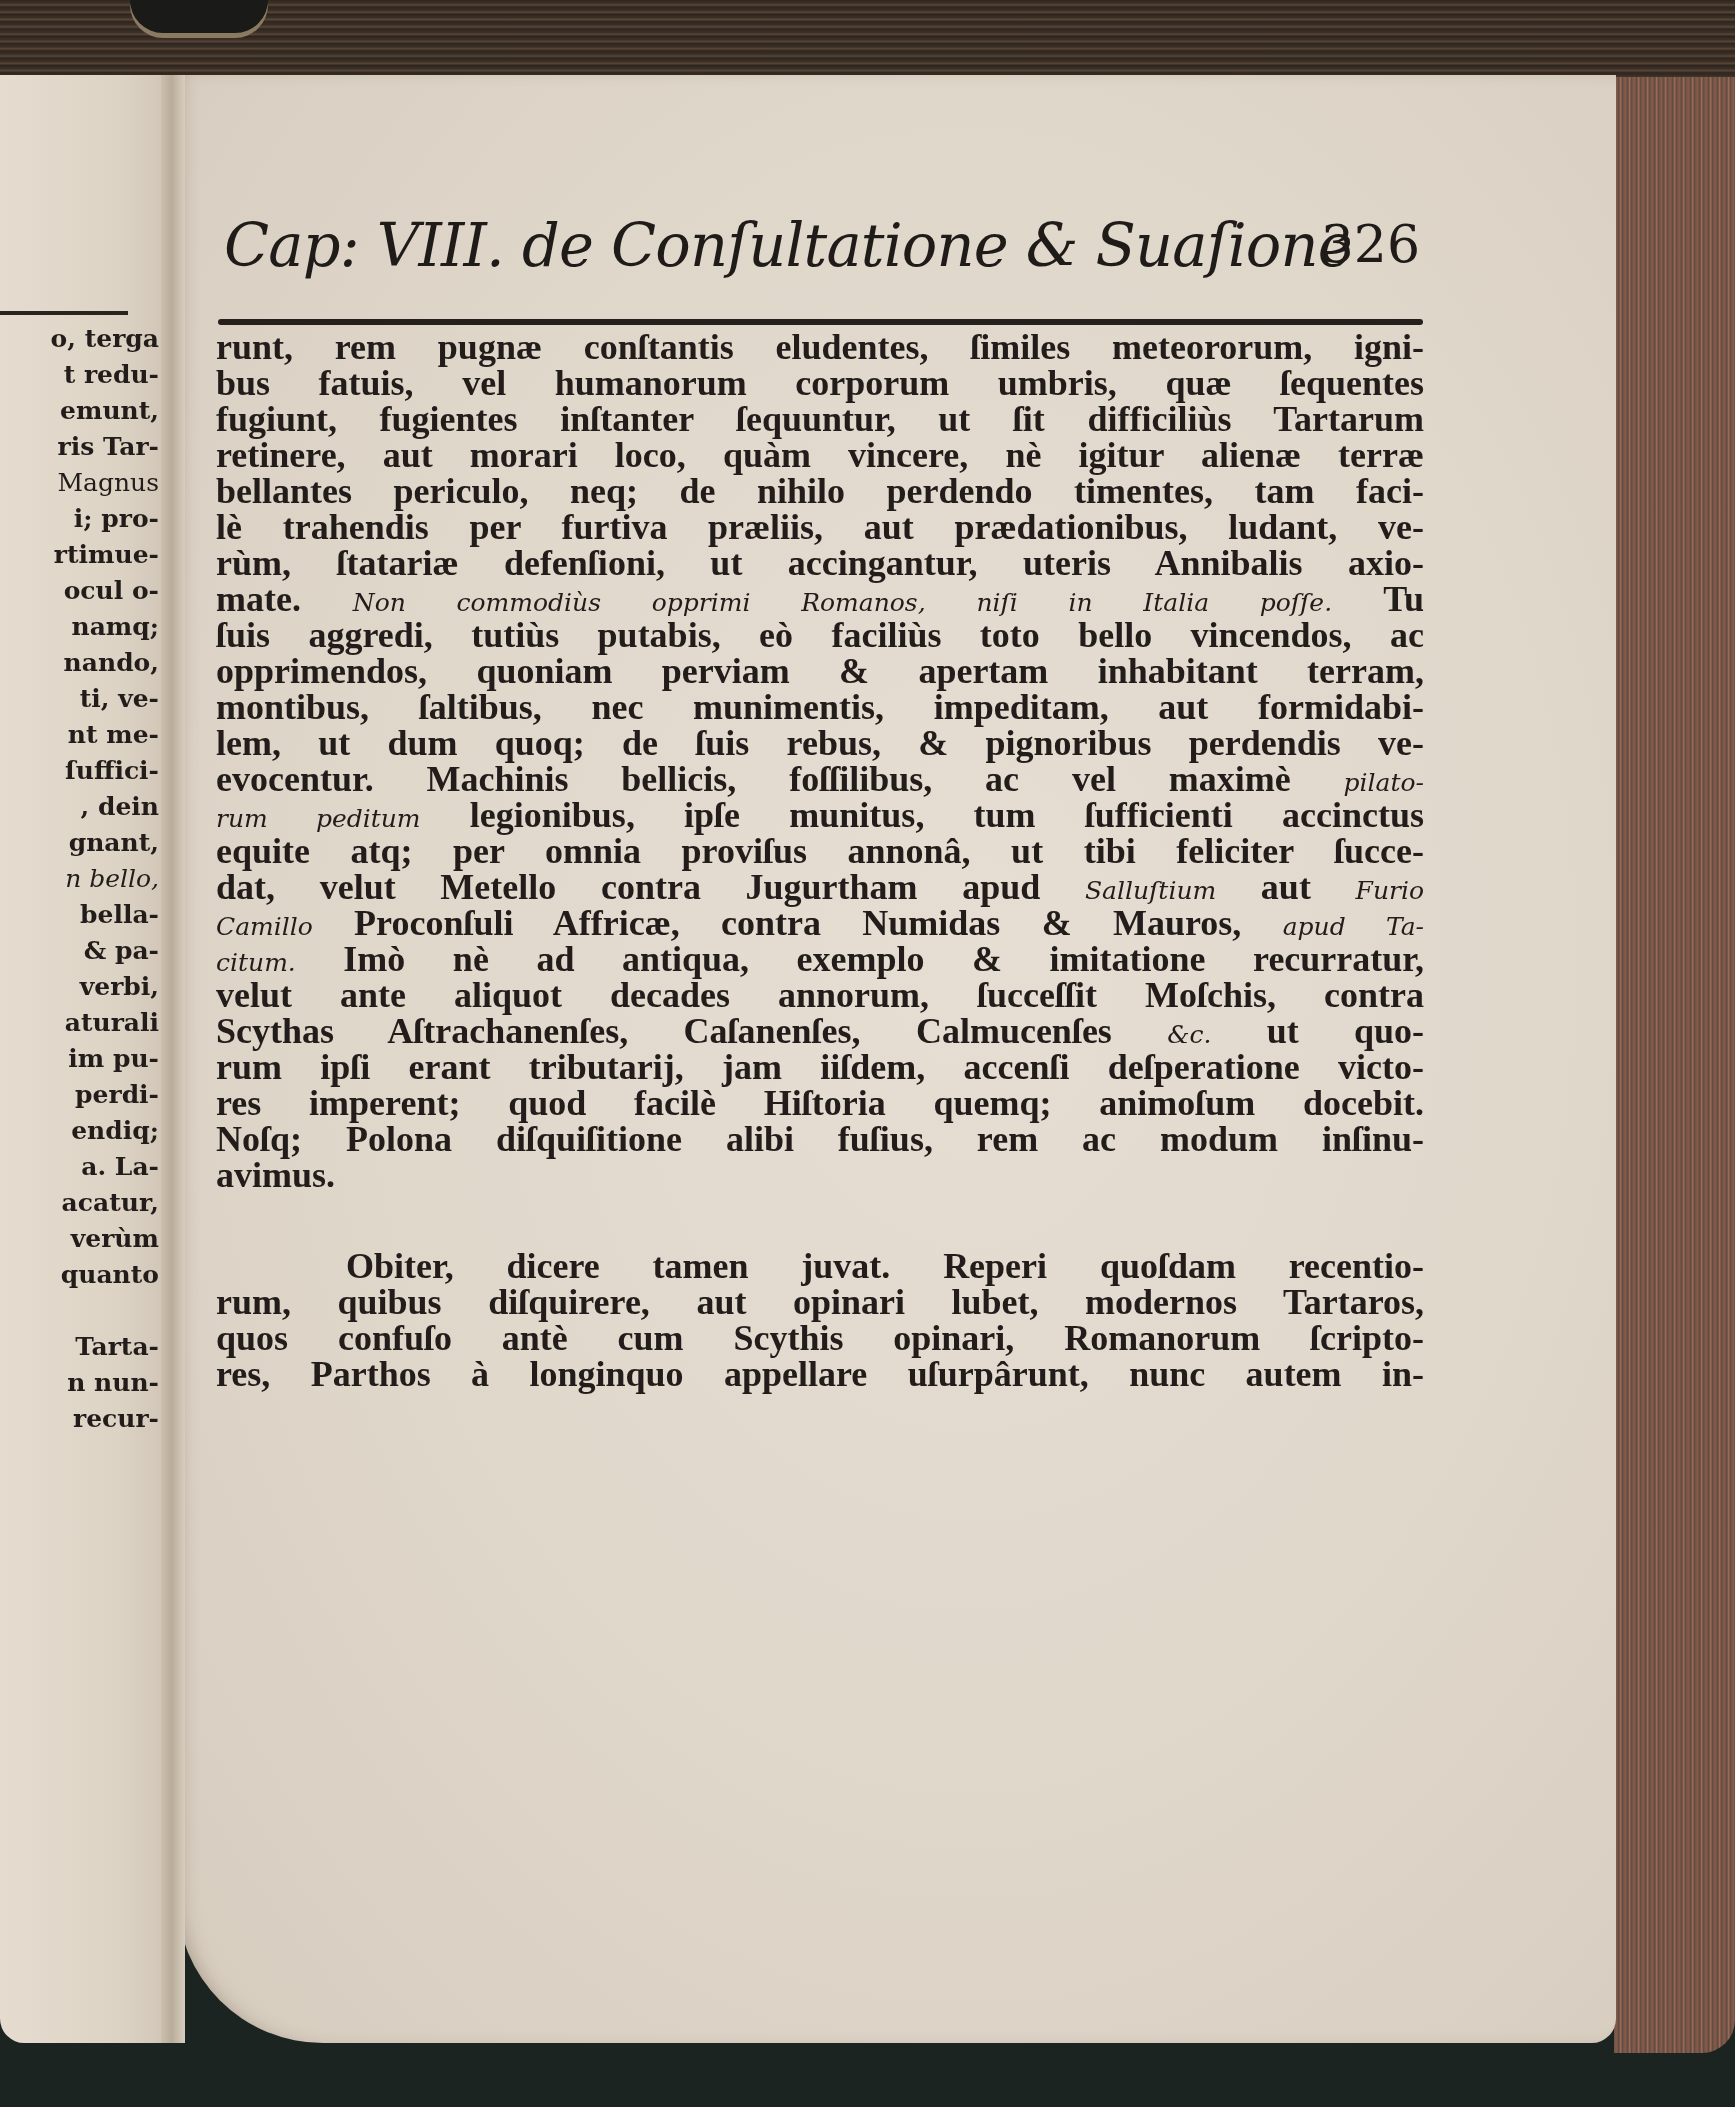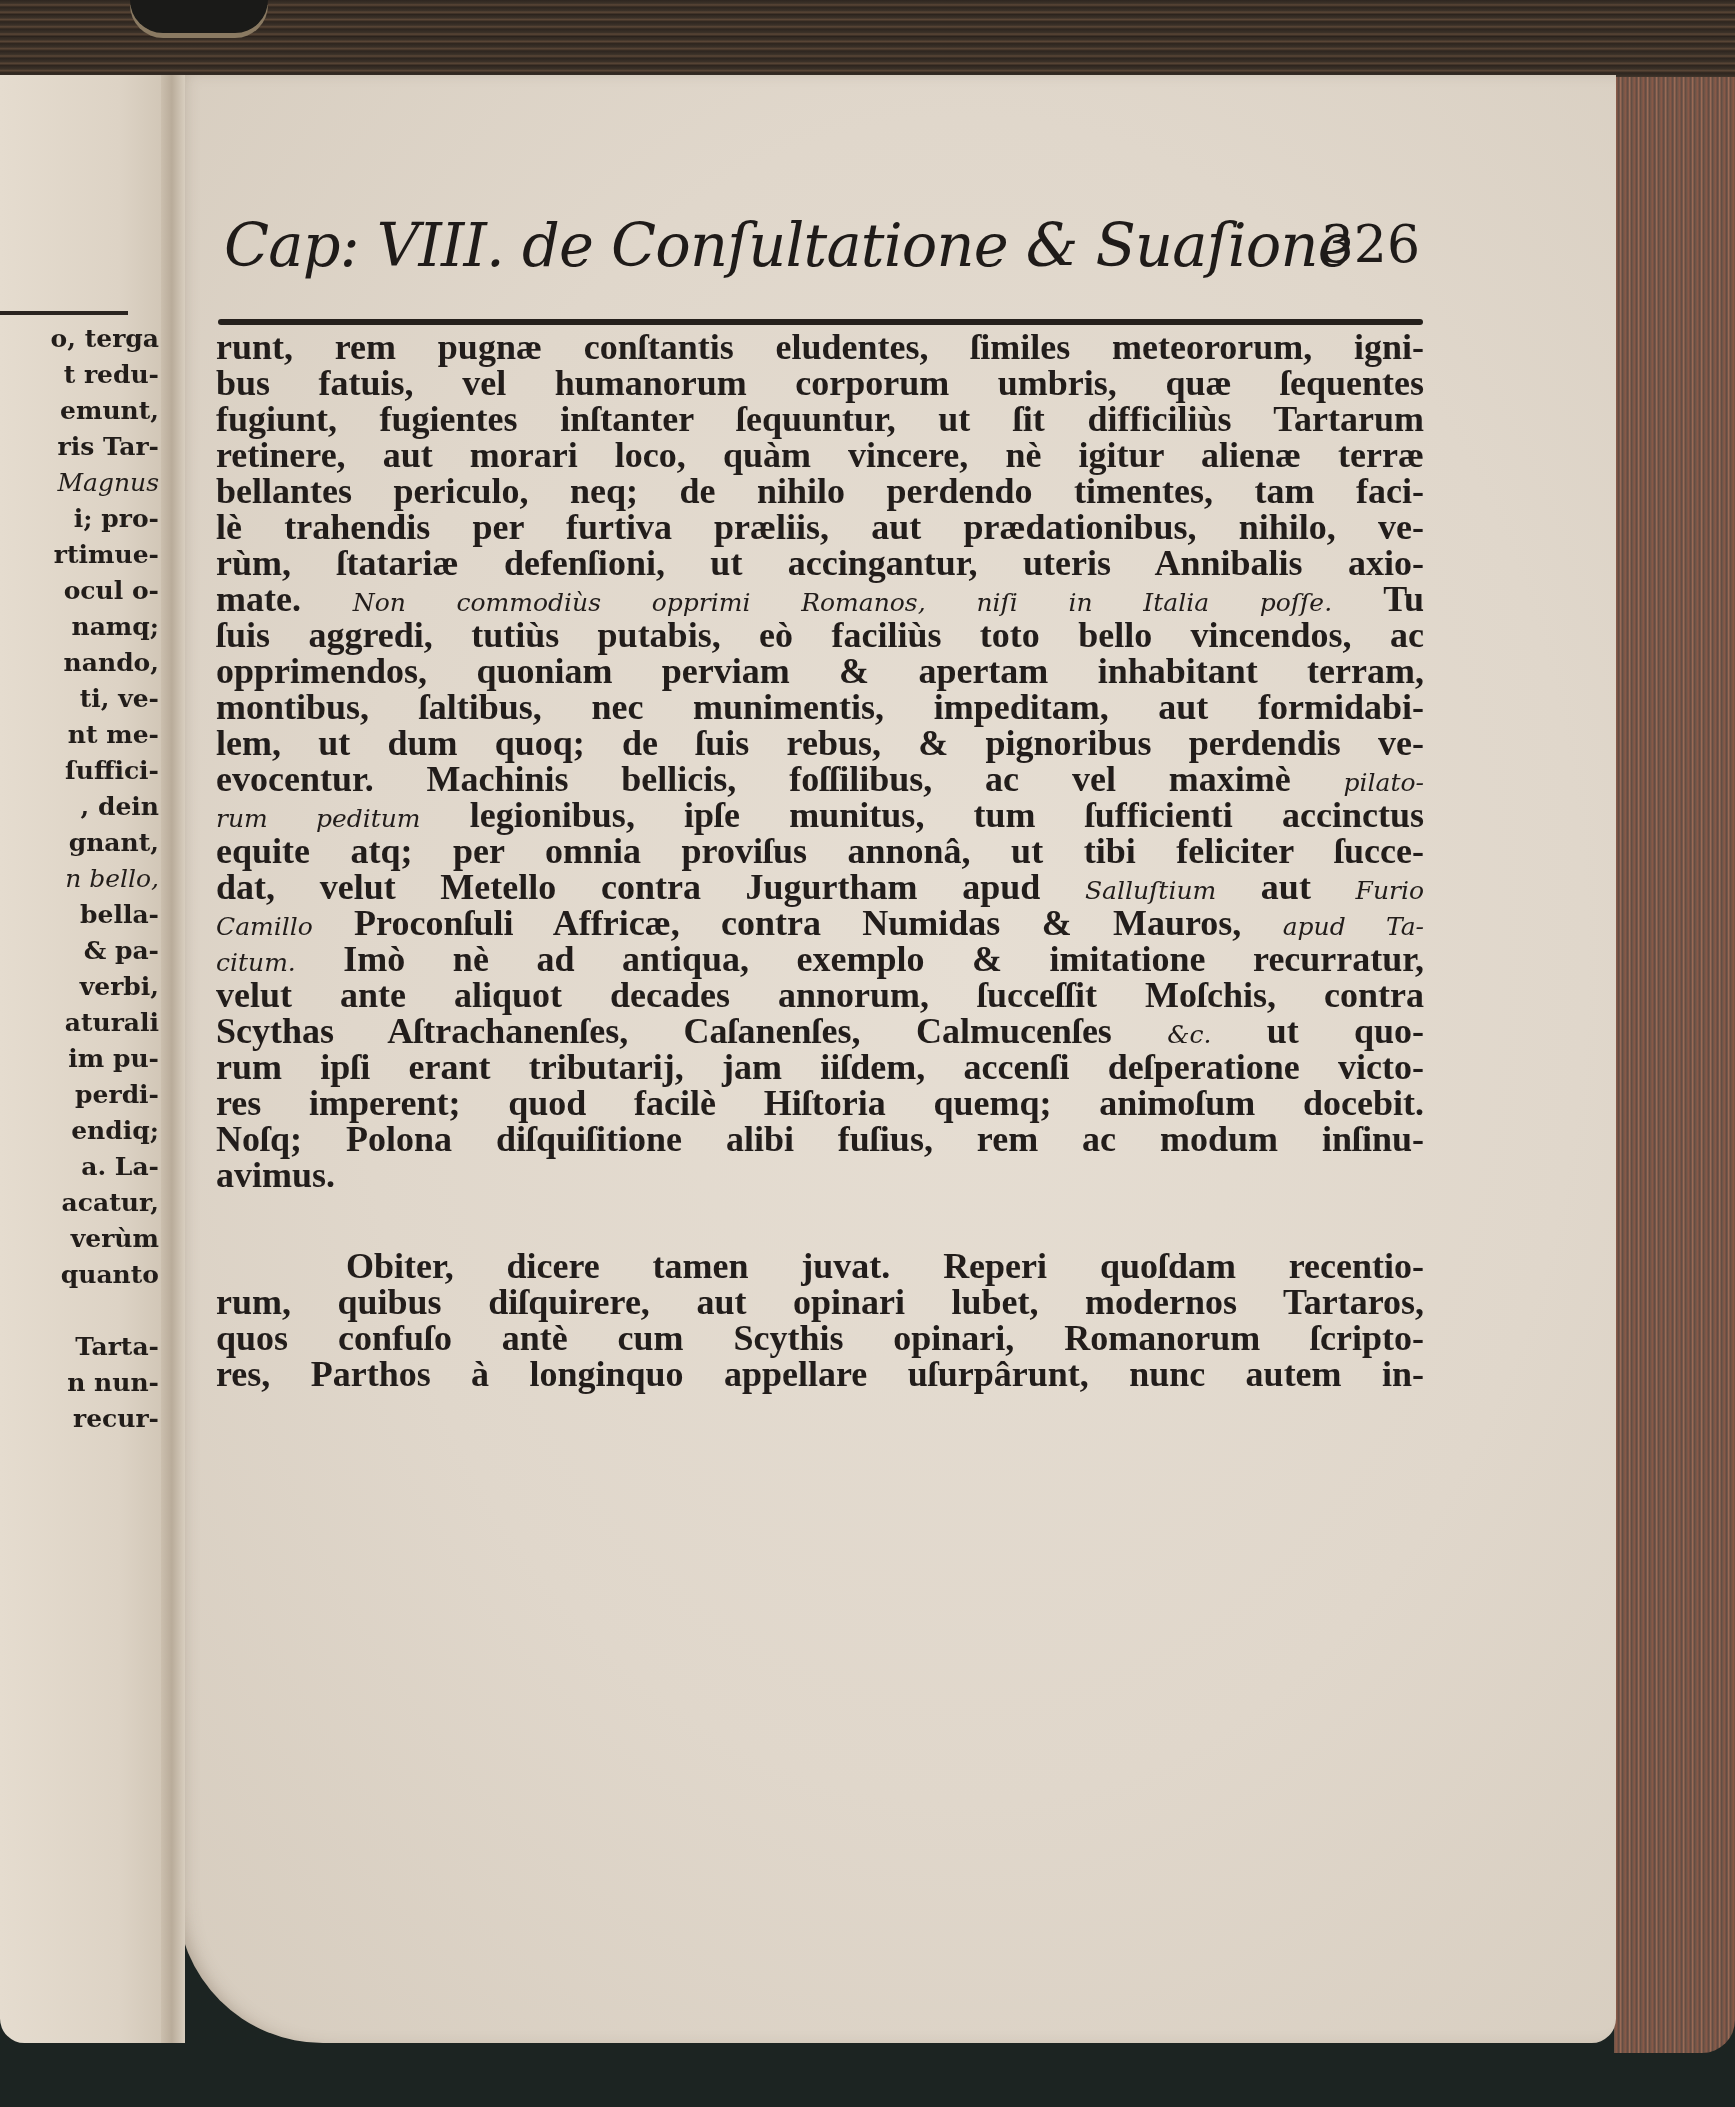--- a/index.html
+++ b/index.html
@@ -88,21 +88,21 @@
 <div class="fore-edge-top"></div>
 <div class="fore-edge"></div>
 
 <div class="left-page"></div>
 <div class="left-rule"></div>
 <div class="left-lines" id="left-lines">
     <span class="ln">o, terga</span>
     <span class="ln">t redu-</span>
     <span class="ln">emunt,</span>
     <span class="ln">ris Tar-</span>
-    <span class="ln" style="font-style: italic; font-weight: normal;">Magnus</span>
+    <span class="ln" style="font-weight: normal;">Magnus</span>
     <span class="ln">i; pro-</span>
     <span class="ln">rtimue-</span>
     <span class="ln">ocul o-</span>
     <span class="ln">namq;</span>
     <span class="ln">nando,</span>
     <span class="ln">ti, ve-</span>
     <span class="ln">nt me-</span>
     <span class="ln">ſuffici-</span>
     <span class="ln">, dein</span>
     <span class="ln">gnant,</span>
@@ -133,21 +133,21 @@
 </div>
 <div class="rh-rule"></div>
 
 <div class="body-text" id="body-text">
     <div>
       <span class="line"><span>runt, rem pugnæ conſtantis eludentes, ſimiles meteororum, igni-</span></span>
       <span class="line"><span>bus fatuis, vel humanorum corporum umbris, quæ ſequentes</span></span>
       <span class="line"><span>fugiunt, fugientes inſtanter ſequuntur, ut ſit difficiliùs Tartarum</span></span>
       <span class="line"><span>retinere, aut morari loco, quàm vincere, nè igitur alienæ terræ</span></span>
       <span class="line"><span>bellantes periculo, neq; de nihilo perdendo timentes, tam faci-</span></span>
-      <span class="line"><span>lè trahendis per furtiva præliis, aut prædationibus, nihilo, ve-</span></span>
+      <span class="line"><span>lè trahendis per furtiva præliis, aut prædationibus, ludant, ve-</span></span>
       <span class="line"><span>rùm, ſtatariæ defenſioni, ut accingantur, uteris Annibalis axio-</span></span>
       <span class="line"><span>mate. </span><span class="it">Non commodiùs opprimi Romanos, niſi in Italia poſſe.</span><span> Tu</span></span>
       <span class="line"><span>ſuis aggredi, tutiùs putabis, eò faciliùs toto bello vincendos, ac</span></span>
       <span class="line"><span>opprimendos, quoniam perviam &amp; apertam inhabitant terram,</span></span>
       <span class="line"><span>montibus, ſaltibus, nec munimentis, impeditam, aut formidabi-</span></span>
       <span class="line"><span>lem, ut dum quoq; de ſuis rebus, &amp; pignoribus perdendis ve-</span></span>
       <span class="line"><span>evocentur. Machinis bellicis, foſſilibus, ac vel maximè </span><span class="it">pilato-</span></span>
       <span class="line"><span class="it">rum peditum</span><span> legionibus, ipſe munitus, tum ſufficienti accinctus</span></span>
       <span class="line"><span>equite atq; per omnia proviſus annonâ, ut tibi feliciter ſucce-</span></span>
       <span class="line"><span>dat, velut Metello contra Jugurtham apud </span><span class="it">Salluſtium</span><span> aut </span><span class="it">Furio</span></span>

